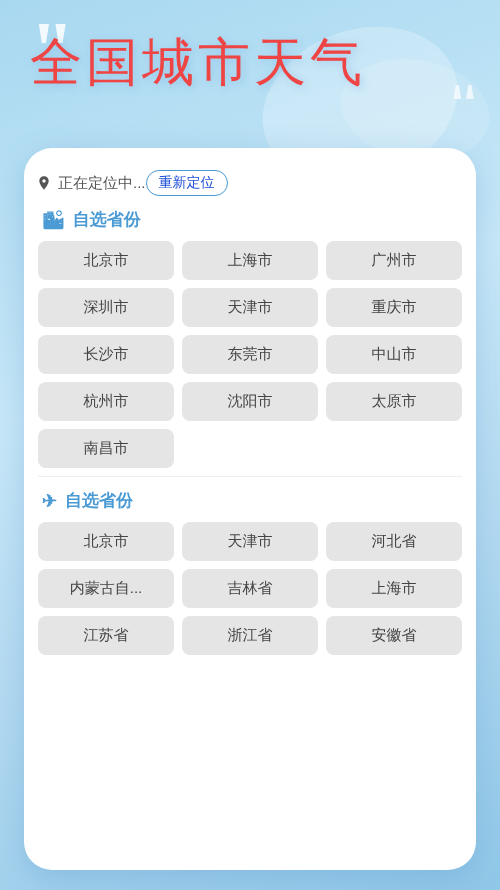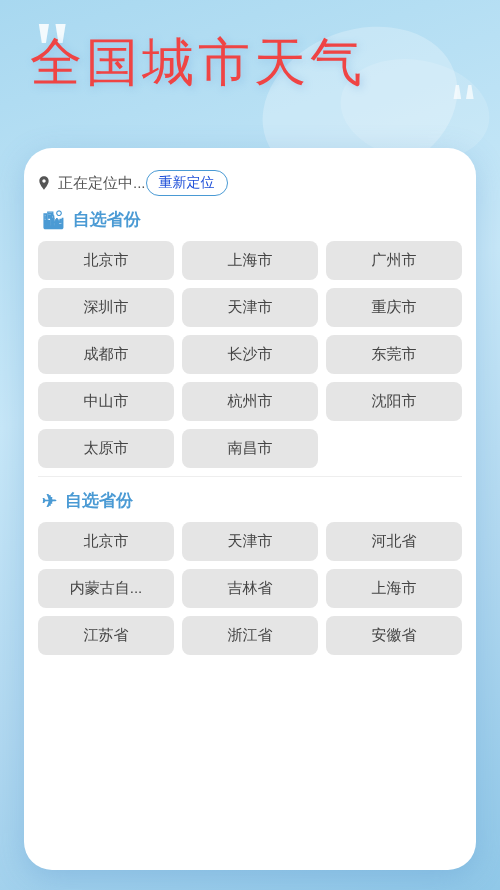--- a/index.html
+++ b/index.html
@@ -189,21 +189,20 @@
       <span>自选省份</span>
     </div>
     <div class="city-grid">
 
     <div class="city-item">北京市</div>
         <div class="city-item">上海市</div>
         <div class="city-item">广州市</div>
         <div class="city-item">深圳市</div>
         <div class="city-item">天津市</div>
         <div class="city-item">重庆市</div>
-        <div class="city-item">成都市</div>
         <div class="city-item">长沙市</div>
         <div class="city-item">东莞市</div>
         <div class="city-item">中山市</div>
         <div class="city-item">杭州市</div>
         <div class="city-item">沈阳市</div>
         <div class="city-item">太原市</div>
         <div class="city-item">南昌市</div>
       </div>
   </div>
 

